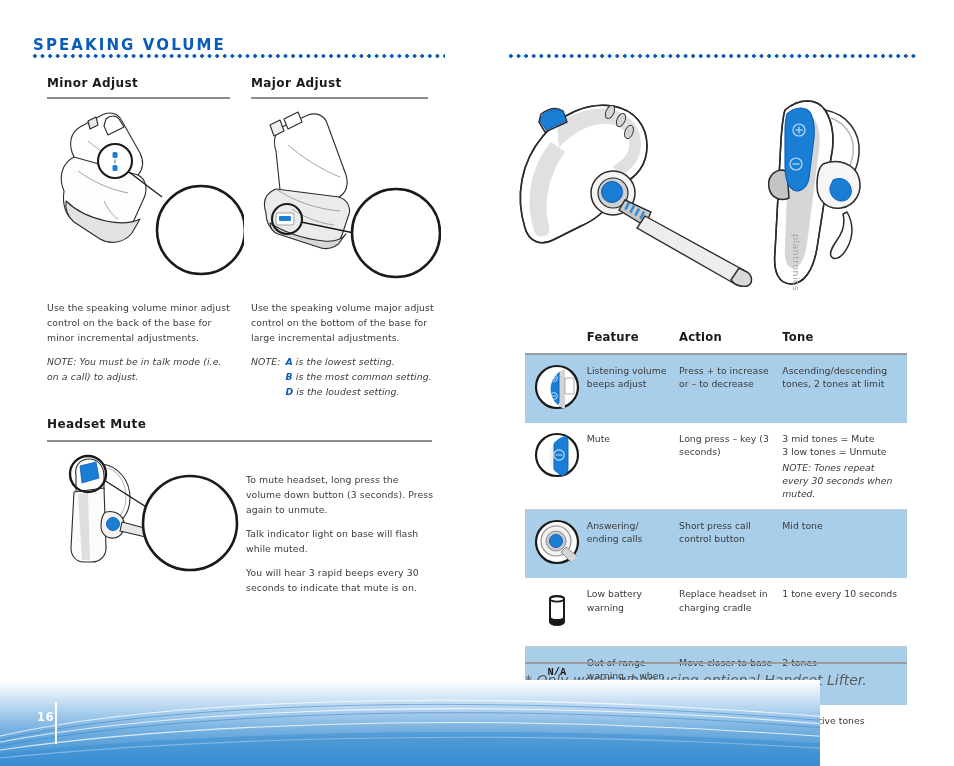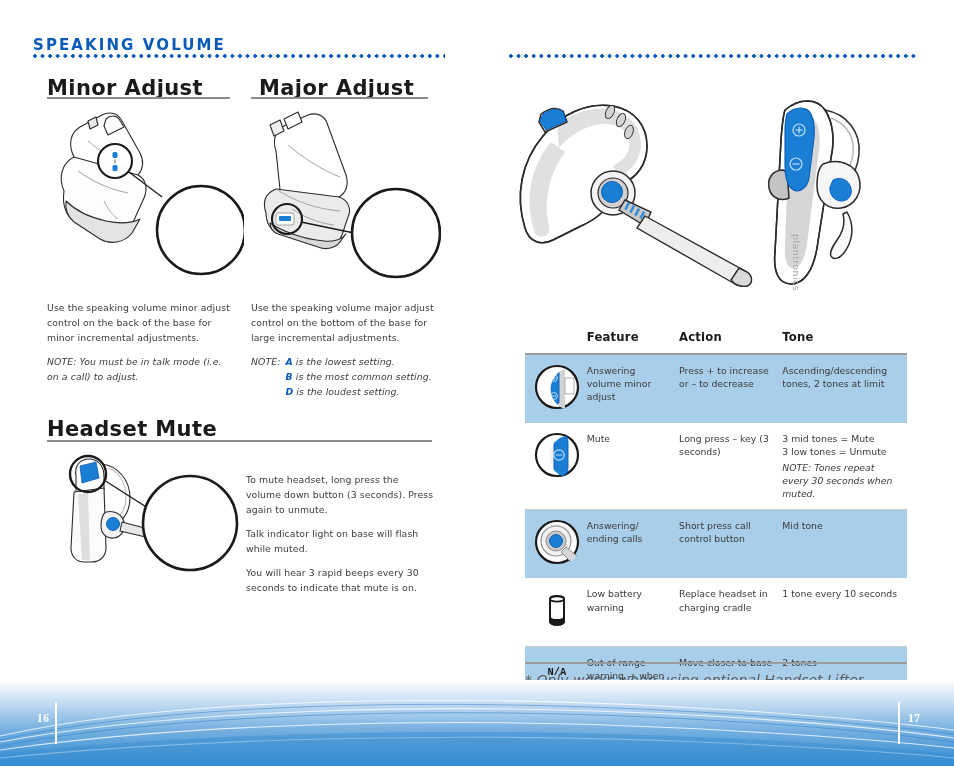--- a/index.html
+++ b/index.html
@@ -40,21 +40,21 @@
     height: 4px;
     background-image: radial-gradient(circle at 2px 2px, #0a5cb8 1.6px, rgba(0,0,0,0) 1.9px);
     background-size: 7.6px 4px;
     background-repeat: repeat-x;
   }
 
   
   .sub-head {
     position: absolute;
     font-weight: bold;
-    font-size: 21px;
+    font-size: 12px;
     letter-spacing: 0.4px;
     color: #1a1a1a;
     white-space: nowrap;
   }
   .rule {
     position: absolute;
     background: #8a8c8e;
   }
 
   
@@ -135,24 +135,23 @@
     font-size: 14px;
     font-style: italic;
     color: #5a5c5e;
   }
 
   
   .footer {
     position: absolute;
     left: 0;
     bottom: 0;
-    width: 954px;
+    width: 820px;
     height: 86px;
     overflow: hidden;
-    font-family: Liberation Serif, serif;
   }
   .pagenum {
     position: absolute;
     bottom: 42px;
     font-size: 11.5px;
     font-weight: bold;
     color: #ffffff;
     letter-spacing: .5px;
     z-index: 4;
   }
@@ -208,21 +207,21 @@
       <rect x="113" y="81" width="88" height="88" fill="#fdfdfd"></rect>
       <path d="M128 81 L150 169" fill="none" stroke="#bdbdbd" stroke-width="1"></path>
       <path d="M113 160 L201 152" fill="none" stroke="#bdbdbd" stroke-width="1"></path>
       <rect x="150" y="96" width="12" height="22" rx="5" fill="#1a7fd4" stroke="#0a5cb8" stroke-width="1"></rect>
       <rect x="152.5" y="130" width="11" height="22" rx="5" fill="#1a7fd4" stroke="#0a5cb8" stroke-width="1"></rect>
       <rect x="154" y="120" width="5" height="7" rx="1.6" fill="#cfcfcf" stroke="#8a8a8a" stroke-width="0.7"></rect>
       <text x="156" y="126" font-size="6" fill="#555" font-family="DejaVu Sans, sans-serif">+</text>
     </g>
   </svg>
 
-  <div class="sub-head" style="left:251px; top:76px;margin-left:8px;">Major Adjust</div>
+  <div class="sub-head" style="left:251px; top:76px;">Major Adjust</div>
   <div class="rule" style="left:251px; top:97px; width:177px; height:1.6px;"></div>
 
   <svg class="illus" style="left:246px; top:105px;" width="195" height="185" viewBox="0 0 195 185">
     <g stroke="#2b2b2b" stroke-width="1.1" stroke-linejoin="round">
       <path d="M30 46 C26 34 30 24 40 20 L62 10 C70 7 78 10 81 18 L100 70
                C103 80 100 88 93 92 L60 112 C50 118 40 114 36 104 Z" fill="#ffffff"></path>
       <path d="M20 108 C16 96 20 88 30 84 L93 92 C102 95 106 104 102 112
                L96 130 C92 140 82 144 72 141 L32 128 C24 125 20 117 20 108 Z" fill="#ebebeb"></path>
       <path d="M24 118 C36 126 56 134 78 136 C88 137 96 134 100 129
                L96 134 C92 142 82 146 72 142 L32 129 C27 127 24 123 24 118 Z" fill="#d8d8d8"></path>
@@ -434,21 +433,21 @@
               <path d="M15 6 C19 2 24 2 25 8 L25 38 C24 43 18 43 15 39 Z" fill="#1a7fd4" stroke="#0a5cb8" stroke-width="0.9"></path>
               <circle cx="20" cy="14" r="3.4" fill="none" stroke="#bcdcf5" stroke-width="1"></circle>
               <line x1="18" y1="14" x2="22" y2="14" stroke="#bcdcf5" stroke-width="1"></line>
               <line x1="20" y1="12" x2="20" y2="16" stroke="#bcdcf5" stroke-width="1"></line>
               <circle cx="20" cy="32" r="3.4" fill="none" stroke="#bcdcf5" stroke-width="1"></circle>
               <line x1="18" y1="32" x2="22" y2="32" stroke="#bcdcf5" stroke-width="1"></line>
               <path d="M31 14 L40 14 L40 30 L31 30 Z" fill="#ffffff" stroke="#9a9a9a" stroke-width="0.8"></path>
             </g>
           </svg>
         </td>
-        <td class="c-feature">Answering volume minor adjust</td>
+        <td class="c-feature">Listening volume beeps adjust</td>
         <td class="c-action">Press + to increase or – to decrease</td>
         <td class="c-tone">Ascending/descending tones, 2 tones at limit</td>
       </tr>
 
       <tr>
         <td class="c-icon">
           <svg width="46" height="46" viewBox="0 0 46 46">
             <circle cx="23" cy="23" r="21" fill="#ffffff" stroke="#1a1a1a" stroke-width="2.2"></circle>
             <g clip-path="circle(21px at 23px 23px)">
               <path d="M13 2 L22 2 L22 44 L13 44 Z" fill="#f4f4f4"></path>

